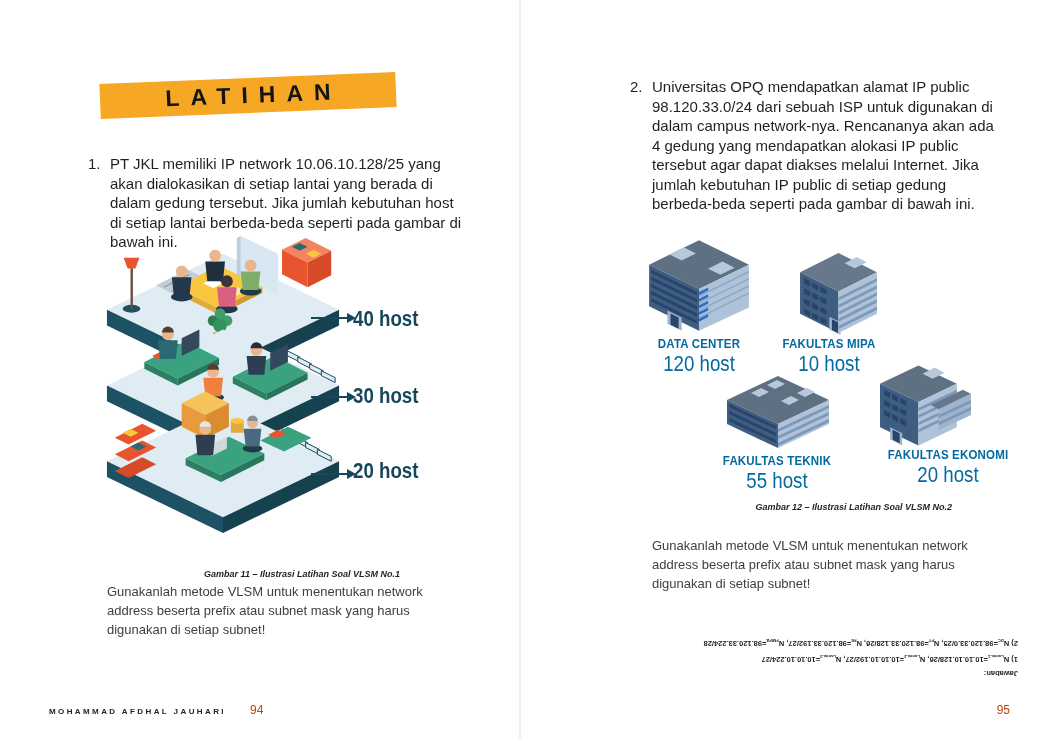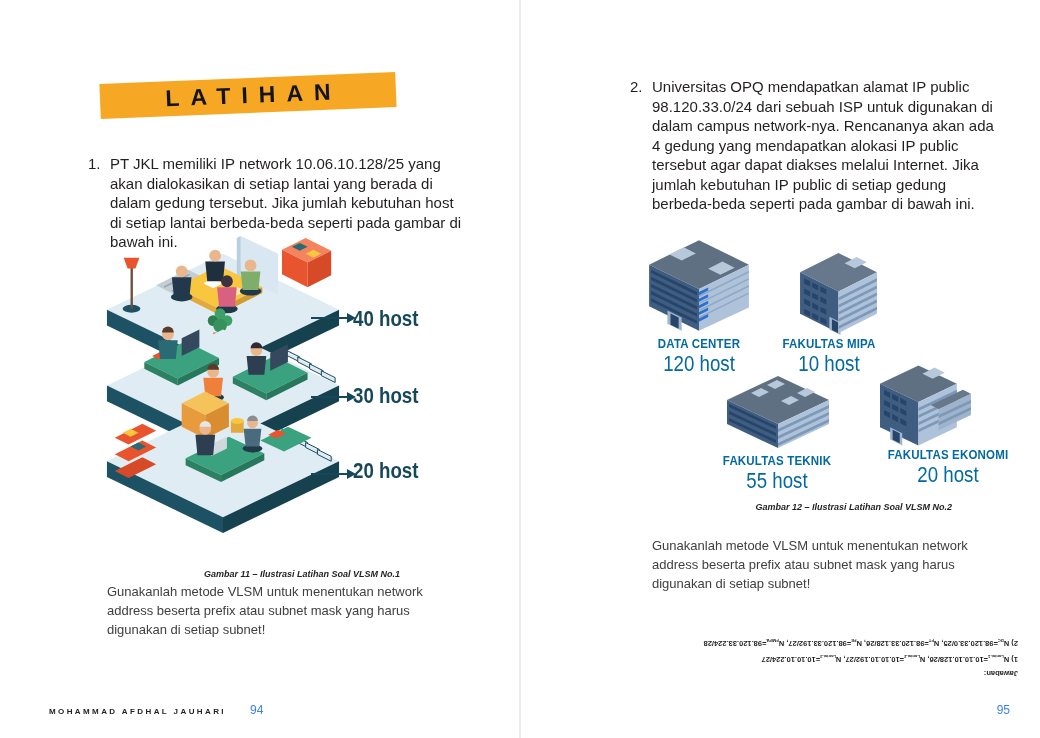--- a/index.html
+++ b/index.html
@@ -39,21 +39,21 @@
   .bld-name{font-size:12.5px;font-weight:bold;letter-spacing:.2px;transform:scaleX(.92);transform-origin:center;white-space:nowrap;}
   .bld-host{font-size:22px;transform:scaleX(.85);transform-origin:center;white-space:nowrap;}
   
   .answers{
     left:628px;top:633px;width:390px;transform:rotate(180deg);
     font-size:7.5px;font-weight:bold;line-height:14px;color:#231f20;text-align:left;white-space:nowrap;
   }
   .answers sub{font-size:55%;vertical-align:-0.35em;}
   
   .footer-small{font-size:8px;font-weight:bold;letter-spacing:2.4px;color:#231f20;white-space:nowrap;}
-  .page-num{font-size:12px;color:#3b82f6;}
+  .page-num{font-size:12px;color:#c2410c;}
   svg{display:block;}
 </style>
 </head>
 <body>
 
 <div class="abs gutter"></div>
 
 <div>
 
   <div class="abs banner">

